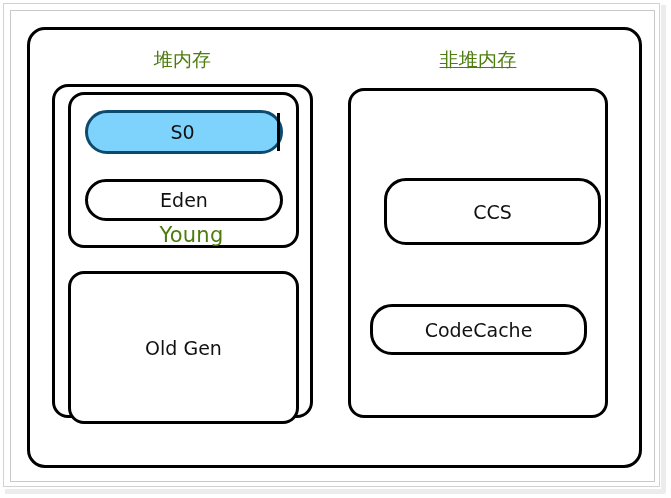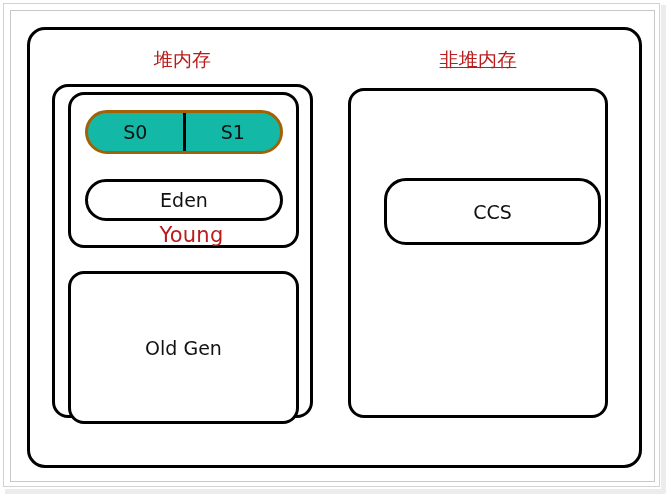--- a/index.html
+++ b/index.html
@@ -64,34 +64,34 @@
   .box-outer   { border-radius: 18px; }
   .box-region  { border-radius: 16px; }
   .box-sub     { border-radius: 16px; }
   .box-pill    { border-radius: 22px; }
 
   
   .label {
     position: absolute;
     text-align: center;
     white-space: nowrap;
-    color: #b91c1c;
+    color: #4d7c0f;
     line-height: 1;
     letter-spacing: 0.2px;
   }
   .label-cn { font-size: 19px; }
   .label-lg { font-size: 21px; }
 
   
   .split-pill {
     position: absolute;
     box-sizing: border-box;
-    border: 3px solid #a16207;
+    border: 3px solid #0c4a6e;
     border-radius: 22px;
-    background: #14b8a6;
+    background: #7dd3fc;
     display: flex;
   }
   .split-cell {
     flex: 1 1 50%;
     display: flex;
     align-items: center;
     justify-content: center;
     font-size: 19px;
     color: #111111;
   }
@@ -125,28 +125,28 @@
 
   <div class="label label-cn" style="left:348px; top:50px; width:260px;text-decoration:underline;">非堆内存</div>
 
   <div class="box box-region" style="left:52px; top:84px; width:261px; height:334px;"></div>
 
   <div class="box box-sub" style="left:68px; top:92px; width:231px; height:156px;"></div>
 
   <div class="split-pill" style="left:85px; top:110px; width:198px; height:44px;">
     <div class="split-cell">S0</div>
     <div class="split-divider"></div>
-    <div class="split-cell">S1</div>
   </div>
 
   <div class="box box-pill centered-text" style="left:85px; top:179px; width:198px; height:42px;">Eden</div>
 
   <div class="label label-lg" style="left:76px; top:225px; width:231px;">Young</div>
 
   <div class="box box-sub centered-text" style="left:68px; top:259px; width:231px; height:153px;margin-top:12px;">Old Gen</div>
 
   <div class="box box-region" style="left:348px; top:88px; width:260px; height:330px;"></div>
 
 
   <div class="box box-pill centered-text" style="left:384px; top:178px; width:217px; height:67px;">CCS</div>
 
+  <div class="box box-pill centered-text" style="left:370px; top:304px; width:217px; height:51px;">CodeCache</div>
 
 </div>
 
 </body></html>

